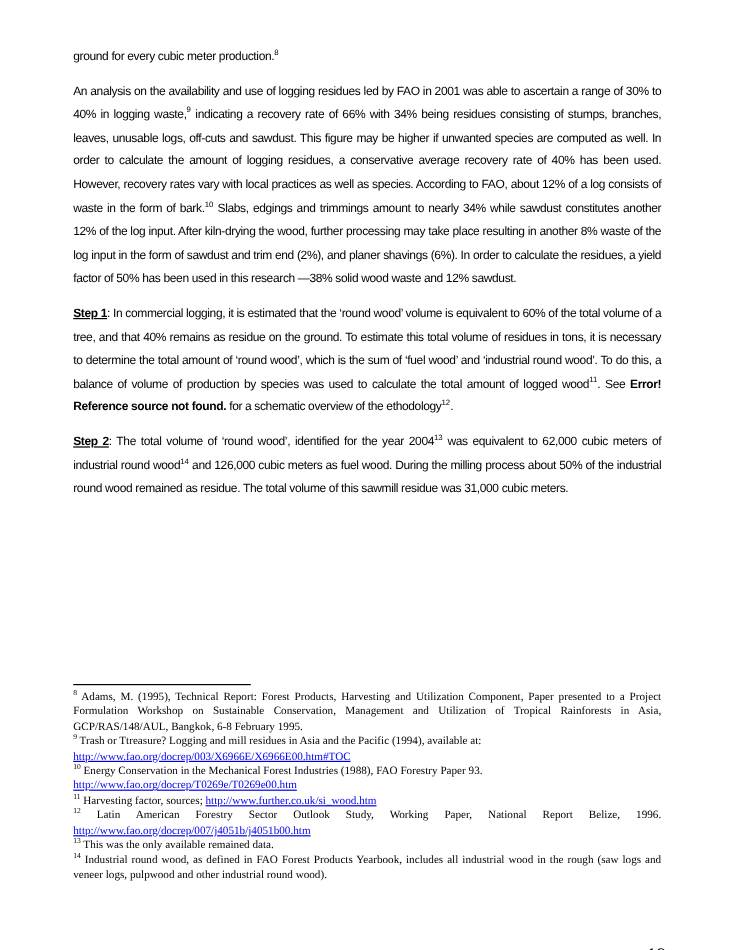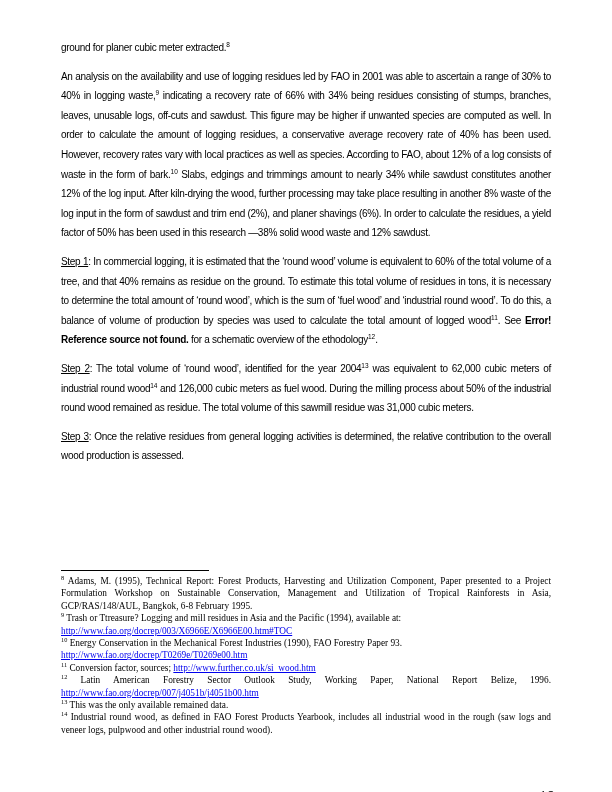--- a/index.html
+++ b/index.html
@@ -20,21 +20,21 @@
     font-size: 10px;
     line-height: 19.6px;
     letter-spacing: -0.3px;
   }
   .bsup {
     font-size: 6.5px;
     vertical-align: super;
     line-height: 0;
     letter-spacing: 0;
   }
-  .u { text-decoration: underline; }
+  .u { text-decoration: underline; font-weight: bold; }
   .b { font-weight: bold; }
   .footnote-area {
     position: absolute;
     left: 61px;
     right: 61px;
     top: 570px;
     font-family: "Liberation Serif", serif;
     font-size: 9.3px;
     line-height: 12.4px;
     color: #000000;
@@ -66,41 +66,40 @@
     font-size: 16px;
     font-family: Liberation Serif, serif;
     color: #000000;
   }
 </style>
 </head>
 <body>
 
 <div class="page">
 
-  <p class="body-p"><span>ground for planer cubic meter extracted.</span><sup class="bsup">8</sup></p>
+  <p class="body-p"><span>ground for every cubic meter production.</span><sup class="bsup">8</sup></p>
 
   <p class="body-p"><span>An analysis on the availability and use of logging residues led by FAO in 2001 was able to ascertain a range of 30% to 40% in logging waste,</span><sup class="bsup">9</sup><span> indicating a recovery rate of 66% with 34% being residues consisting of stumps, branches, leaves, unusable logs, off-cuts and sawdust. This figure may be higher if unwanted species are computed as well. In order to calculate the amount of logging residues, a conservative average recovery rate of 40% has been used. However, recovery rates vary with local practices as well as species. According to FAO, about 12% of a log consists of waste in the form of bark.</span><sup class="bsup">10</sup><span> Slabs, edgings and trimmings amount to nearly 34% while sawdust constitutes another 12% of the log input. After kiln-drying the wood, further processing may take place resulting in another 8% waste of the log input in the form of sawdust and trim end (2%), and planer shavings (6%). In order to calculate the residues, a yield factor of 50% has been used in this research —38% solid wood waste and 12% sawdust.</span></p>
 
 
   <p class="body-p"><span class="u">Step 1</span><span>: In commercial logging, it is estimated that the ‘round wood’ volume is equivalent to 60% of the total volume of a tree, and that 40% remains as residue on the ground. To estimate this total volume of residues in tons, it is necessary to determine the total amount of ‘round wood’, which is the sum of ‘fuel wood’ and ‘industrial round wood’. To do this, a balance of volume of production by species was used to calculate the total amount of logged wood</span><sup class="bsup">11</sup><span>. See </span><span class="b">Error! Reference source not found.</span><span> for a schematic overview of the ethodology</span><sup class="bsup">12</sup><span>.</span></p>
 
   <p class="body-p"><span class="u">Step 2</span><span>: The total volume of ‘round wood’, identified for the year 2004</span><sup class="bsup">13</sup><span> was equivalent to 62,000 cubic meters of industrial round wood</span><sup class="bsup">14</sup><span> and 126,000 cubic meters as fuel wood. During the milling process about 50% of the industrial round wood remained as residue. The total volume of this sawmill residue was 31,000 cubic meters.</span></p>
 
-  <p class="body-p"><span class="u">Step 3</span><span>: Once the relative residues from general logging activities is determined, the relative contribution to the overall wood production is assessed.</span></p>
 
   <div class="footnote-area">
     <div class="fn-rule"></div>
 
     <p class="fn"><sup class="fsup">8</sup> <span>Adams, M. (1995), Technical Report: Forest Products, Harvesting and Utilization Component, Paper presented to a Project Formulation Workshop on Sustainable Conservation, Management and Utilization of Tropical Rainforests in Asia, GCP/RAS/148/AUL, Bangkok, 6-8 February 1995.</span></p>
 
     <p class="fn"><sup class="fsup">9</sup> <span>Trash or Ttreasure? Logging and mill residues in Asia and the Pacific (1994), available at:</span><br><a href="#" class="fn-link">http://www.fao.org/docrep/003/X6966E/X6966E00.htm#TOC</a></p>
 
-    <p class="fn"><sup class="fsup">10</sup> <span>Energy Conservation in the Mechanical Forest Industries (1990), FAO Forestry Paper 93.</span><br><a href="#" class="fn-link">http://www.fao.org/docrep/T0269e/T0269e00.htm</a></p>
+    <p class="fn"><sup class="fsup">10</sup> <span>Energy Conservation in the Mechanical Forest Industries (1988), FAO Forestry Paper 93.</span><br><a href="#" class="fn-link">http://www.fao.org/docrep/T0269e/T0269e00.htm</a></p>
 
-    <p class="fn"><sup class="fsup">11</sup> <span>Conversion factor, sources;</span> <a href="#" class="fn-link">http://www.further.co.uk/si_wood.htm</a></p>
+    <p class="fn"><sup class="fsup">11</sup> <span>Harvesting factor, sources;</span> <a href="#" class="fn-link">http://www.further.co.uk/si_wood.htm</a></p>
 
     <p class="fn"><sup class="fsup">12</sup> <span>Latin American Forestry Sector Outlook Study, Working Paper, National Report Belize, 1996.</span> <a href="#" class="fn-link">http://www.fao.org/docrep/007/j4051b/j4051b00.htm</a></p>
 
     <p class="fn"><sup class="fsup">13</sup> <span>This was the only available remained data.</span></p>
 
     <p class="fn"><sup class="fsup">14</sup> <span>Industrial round wood, as defined in FAO Forest Products Yearbook, includes all industrial wood in the rough (saw logs and veneer logs, pulpwood and other industrial round wood).</span></p>
   </div>
 
   <div class="page-number">19</div>
 

